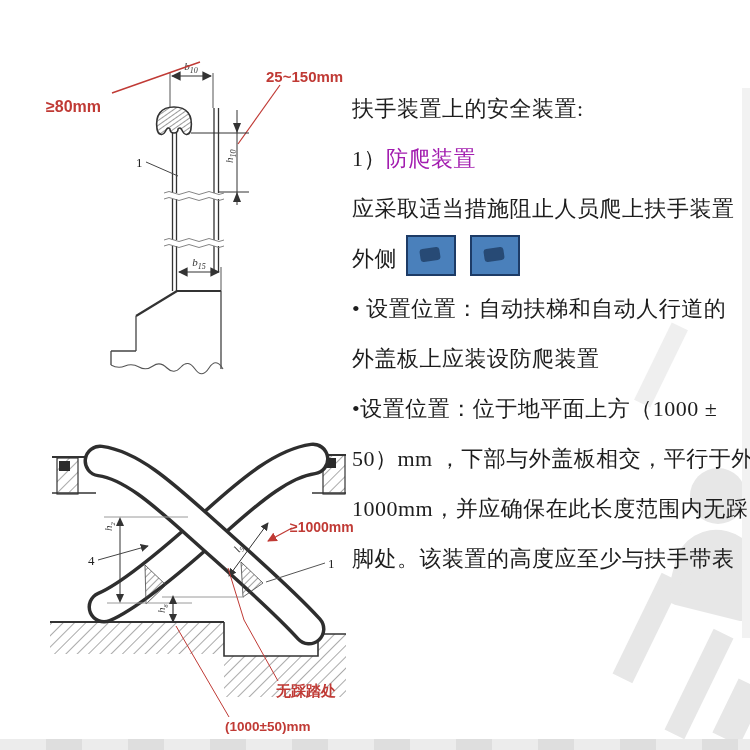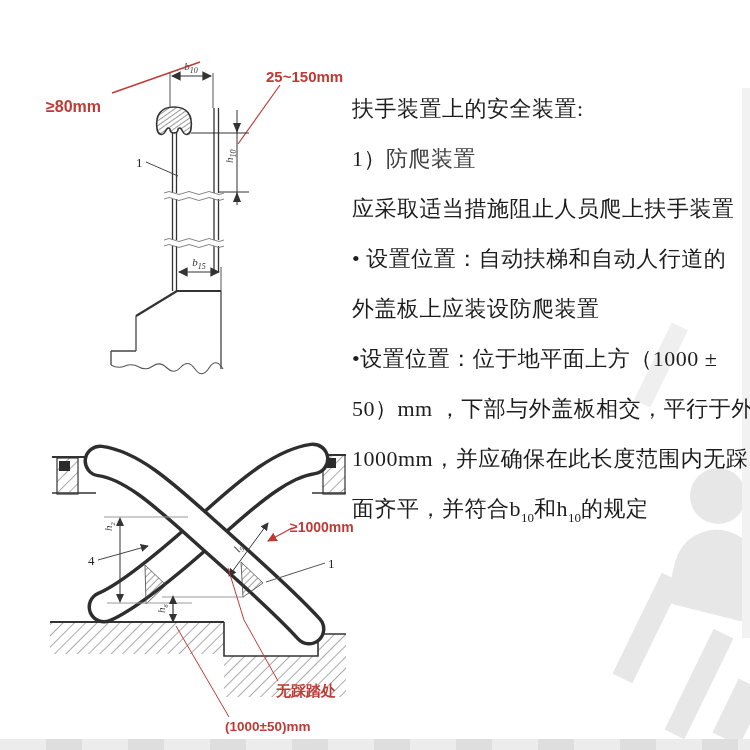--- a/index.html
+++ b/index.html
@@ -17,21 +17,21 @@
   
   .diag{position:absolute;z-index:2;}
   #svg1{left:28px;top:45px;}
   #svg2{left:12px;top:413px;}
   .dimlbl{font-size:11px;fill:#333;font-style:italic;font-family:"Liberation Serif",serif;}
   .plbl{font-size:13px;fill:#222;font-family:"Liberation Serif",serif;}
   .redlbl{fill:#c03a35;font-weight:bold;font-family:"Liberation Sans",sans-serif;}
   
   .textcol{position:absolute;left:352px;top:84px;width:390px;z-index:3;}
   .tline{height:50px;line-height:50px;font-size:22px;color:#1d1d1d;letter-spacing:.5px;white-space:nowrap;}
-  .tline .red{color:#404040;font-family:Liberation Mono, monospace;}
+  .tline .red{color:#a21caf;font-family:Liberation Mono, monospace;}
   .tline .sub{font-size:13px;vertical-align:-6px;letter-spacing:0;}
   .thumb{display:inline-block;width:46px;height:37px;background:#4a80bb;border:2px solid #1d3b66;
          margin:0 5px 0 9px;vertical-align:-10px;position:relative;}
   .blob{position:absolute;left:12px;top:11px;width:20px;height:13px;background:#274a75;border-radius:3px;transform:rotate(-8deg);}
   
   .edge{position:absolute;left:0;bottom:0;width:750px;height:11px;z-index:4;
         background:repeating-linear-gradient(90deg,#ececec 0 46px,#dedede 46px 82px);}
 </style>
 </head>
 <body>
@@ -171,22 +171,23 @@
     <text x="213" y="318" font-size="13.5" class="redlbl">(1000±50)mm</text>
 
     <polyline points="216,155 232,207 266,268" fill="none" stroke="#c03a35" stroke-width="1"></polyline>
     <text x="264" y="283" font-size="15" class="redlbl">无踩踏处</text>
   </svg>
 
   <div class="textcol" id="textcol">
       <div class="tline"><span>扶手装置上的安全装置:</span></div>
       <div class="tline"><span>1）</span><span class="red">防爬装置</span></div>
       <div class="tline"><span>应采取适当措施阻止人员爬上扶手装置</span></div>
+      <div class="tline"><span>外侧</span><span class="thumb"><span class="blob"></span></span><span class="thumb"><span class="blob"></span></span></div>
       <div class="tline"><span>• 设置位置：自动扶梯和自动人行道的</span></div>
       <div class="tline"><span>外盖板上应装设防爬装置</span></div>
       <div class="tline"><span>•设置位置：位于地平面上方（1000 ±</span></div>
       <div class="tline"><span>50）mm ，下部与外盖板相交，平行于外</span></div>
       <div class="tline"><span>1000mm，并应确保在此长度范围内无踩</span></div>
-      <div class="tline"><span>面齐平，并符合b</span><span class="sub">10</span><span>和h</span><span class="sub">10</span><span>的规定</span></div>
+      <div class="tline"><span>脚处。该装置的高度应至少与扶手带表</span></div>
     </div>
 
   <div class="edge"></div>
 </div>
 
 </body></html>

